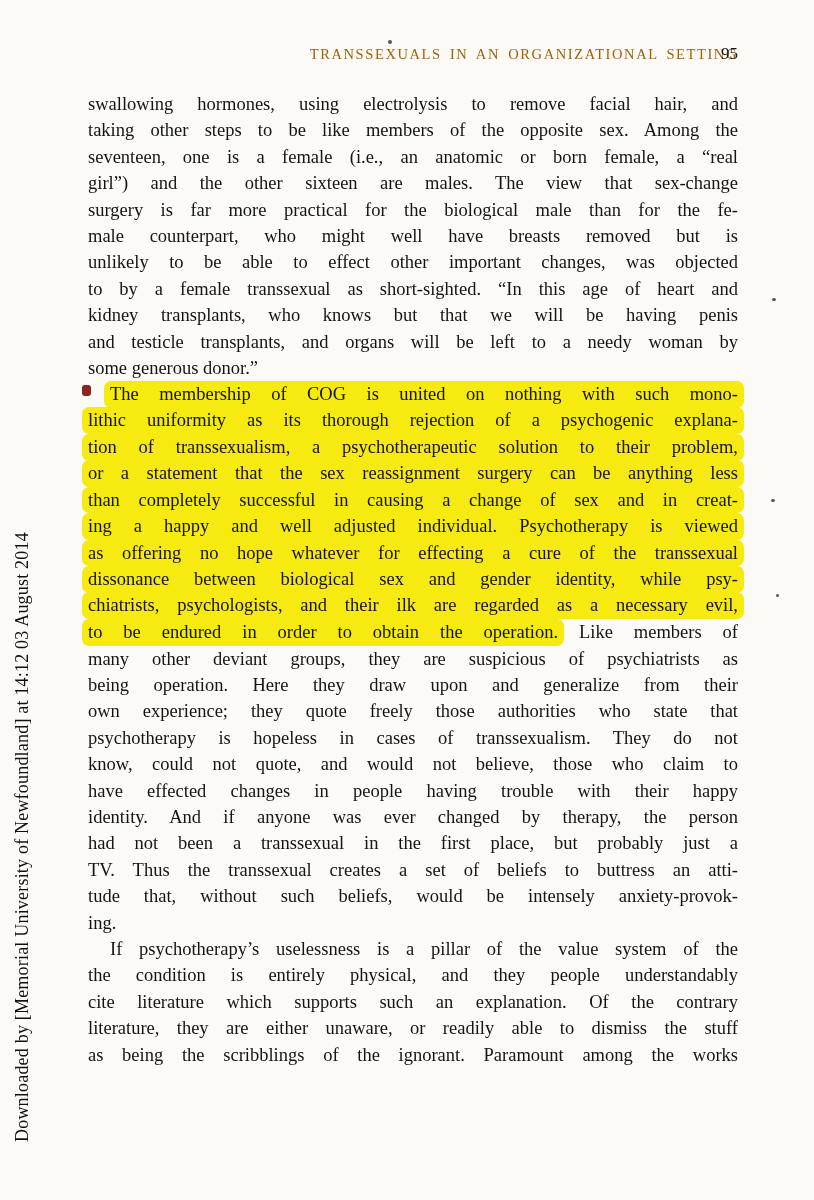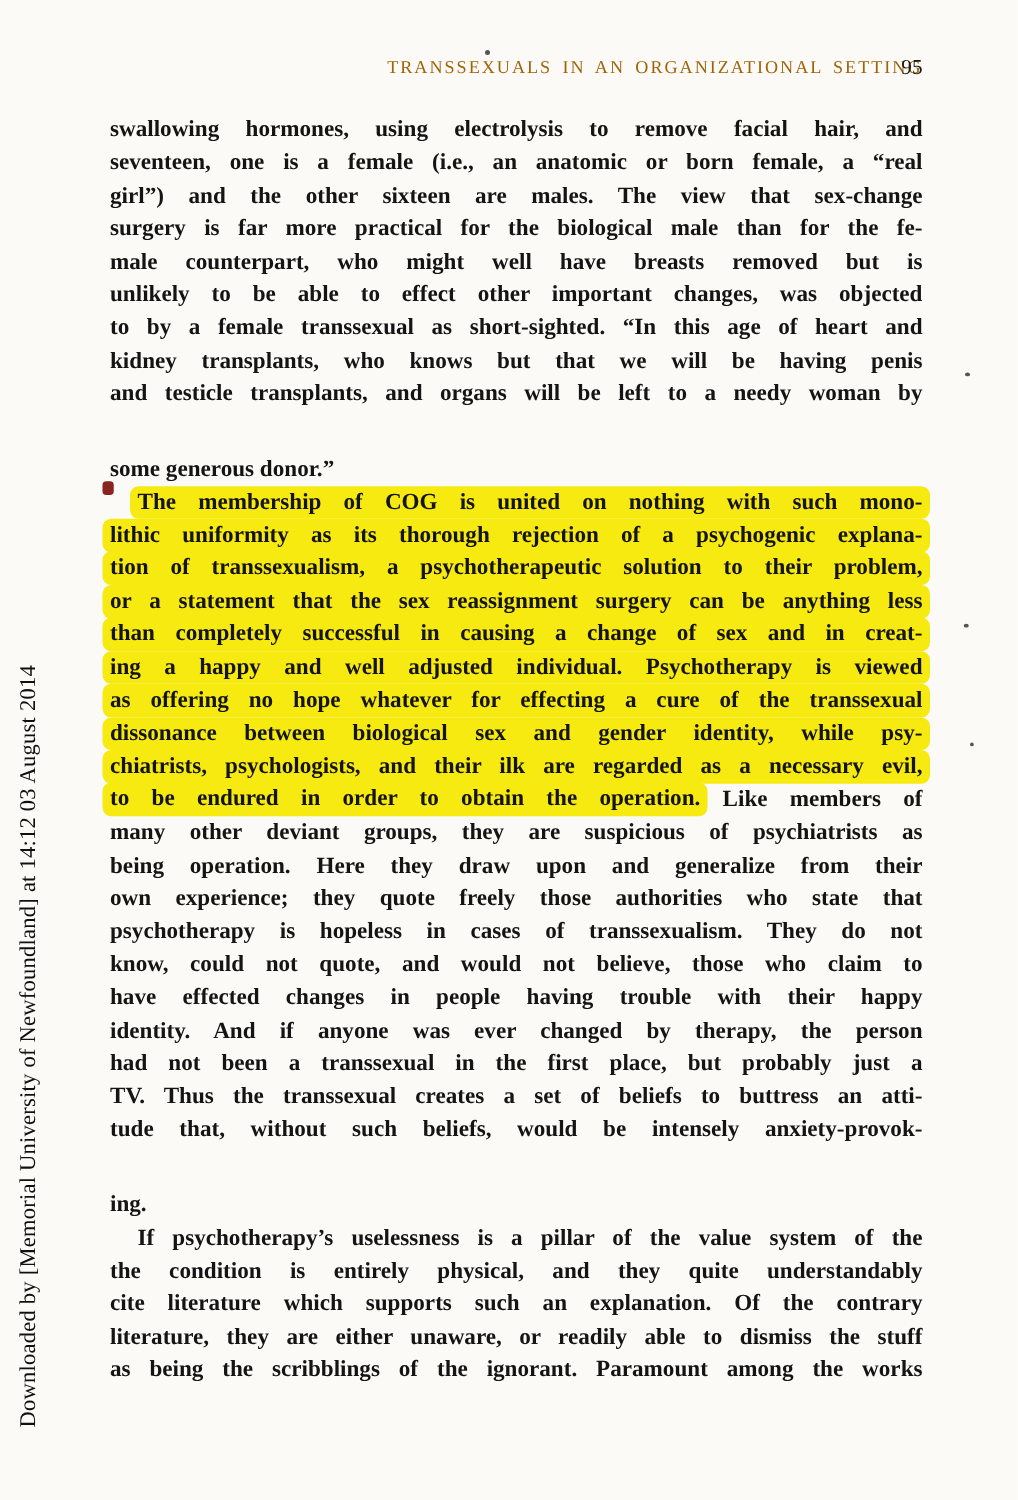--- a/index.html
+++ b/index.html
@@ -53,24 +53,23 @@
     left: 88px; top: 91px;
     width: 650px;
   }
   .para { margin: 0; }
   .line {
     font-size: 18.5px;
     line-height: 26.4px;
     text-align: justify;
     text-align-last: justify;
     white-space: normal;
-    font-weight: bold;
   }
   .line.indent { text-indent: 22px; }
-  .line.short { text-align: right; text-align-last: left; margin-top: 34px; }
+  .line.short { text-align: right; text-align-last: left; }
   .hl {
     background: var(--hl, #f8ec0f);
     border-radius: 7px;
     padding: 3.4px 6px;
     margin: 0 -6px;
     box-decoration-break: clone;
     -webkit-box-decoration-break: clone;
   }
   
   .speck {
@@ -91,20 +90,21 @@
   <div class="watermark">Downloaded by [Memorial University of Newfoundland] at 14:12 03 August 2014</div>
 
   <div class="header">
     <span class="header-title">TRANSSEXUALS IN AN ORGANIZATIONAL SETTING</span>
     <span class="page-number">95</span>
   </div>
 
   <div class="text-column" id="text-column">
       <div class="para">
         <div class="line"><span>swallowing hormones, using electrolysis to remove facial hair, and</span></div>
+        <div class="line"><span>taking other steps to be like members of the opposite sex. Among the</span></div>
         <div class="line"><span>seventeen, one is a female (i.e., an anatomic or born female, a “real</span></div>
         <div class="line"><span>girl”) and the other sixteen are males. The view that sex-change</span></div>
         <div class="line"><span>surgery is far more practical for the biological male than for the fe-</span></div>
         <div class="line"><span>male counterpart, who might well have breasts removed but is</span></div>
         <div class="line"><span>unlikely to be able to effect other important changes, was objected</span></div>
         <div class="line"><span>to by a female transsexual as short-sighted. “In this age of heart and</span></div>
         <div class="line"><span>kidney transplants, who knows but that we will be having penis</span></div>
         <div class="line"><span>and testicle transplants, and organs will be left to a needy woman by</span></div>
         <div class="line short"><span>some generous donor.”</span></div>
       </div>
@@ -126,21 +126,21 @@
         <div class="line"><span>know, could not quote, and would not believe, those who claim to</span></div>
         <div class="line"><span>have effected changes in people having trouble with their happy</span></div>
         <div class="line"><span>identity. And if anyone was ever changed by therapy, the person</span></div>
         <div class="line"><span>had not been a transsexual in the first place, but probably just a</span></div>
         <div class="line"><span>TV. Thus the transsexual creates a set of beliefs to buttress an atti-</span></div>
         <div class="line"><span>tude that, without such beliefs, would be intensely anxiety-provok-</span></div>
         <div class="line short"><span>ing.</span></div>
       </div>
       <div class="para">
         <div class="line indent"><span>If psychotherapy’s uselessness is a pillar of the value system of the</span></div>
-        <div class="line"><span>the condition is entirely physical, and they quite understandably</span></div>
+        <div class="line"><span>the condition is entirely physical, and they people understandably</span></div>
         <div class="line"><span>cite literature which supports such an explanation. Of the contrary</span></div>
         <div class="line"><span>literature, they are either unaware, or readily able to dismiss the stuff</span></div>
         <div class="line"><span>as being the scribblings of the ignorant. Paramount among the works</span></div>
       </div>
     </div>
 
   <div class="speck" style="left:388px; top:40px; width:4px; height:4px;"></div>
   <div class="speck red" style="left:82px; top:385px; width:9px; height:11px;"></div>
   <div class="speck" style="left:772px; top:298px; width:4px; height:3px;"></div>
   <div class="speck" style="left:771px; top:499px; width:4px; height:3px;"></div>

